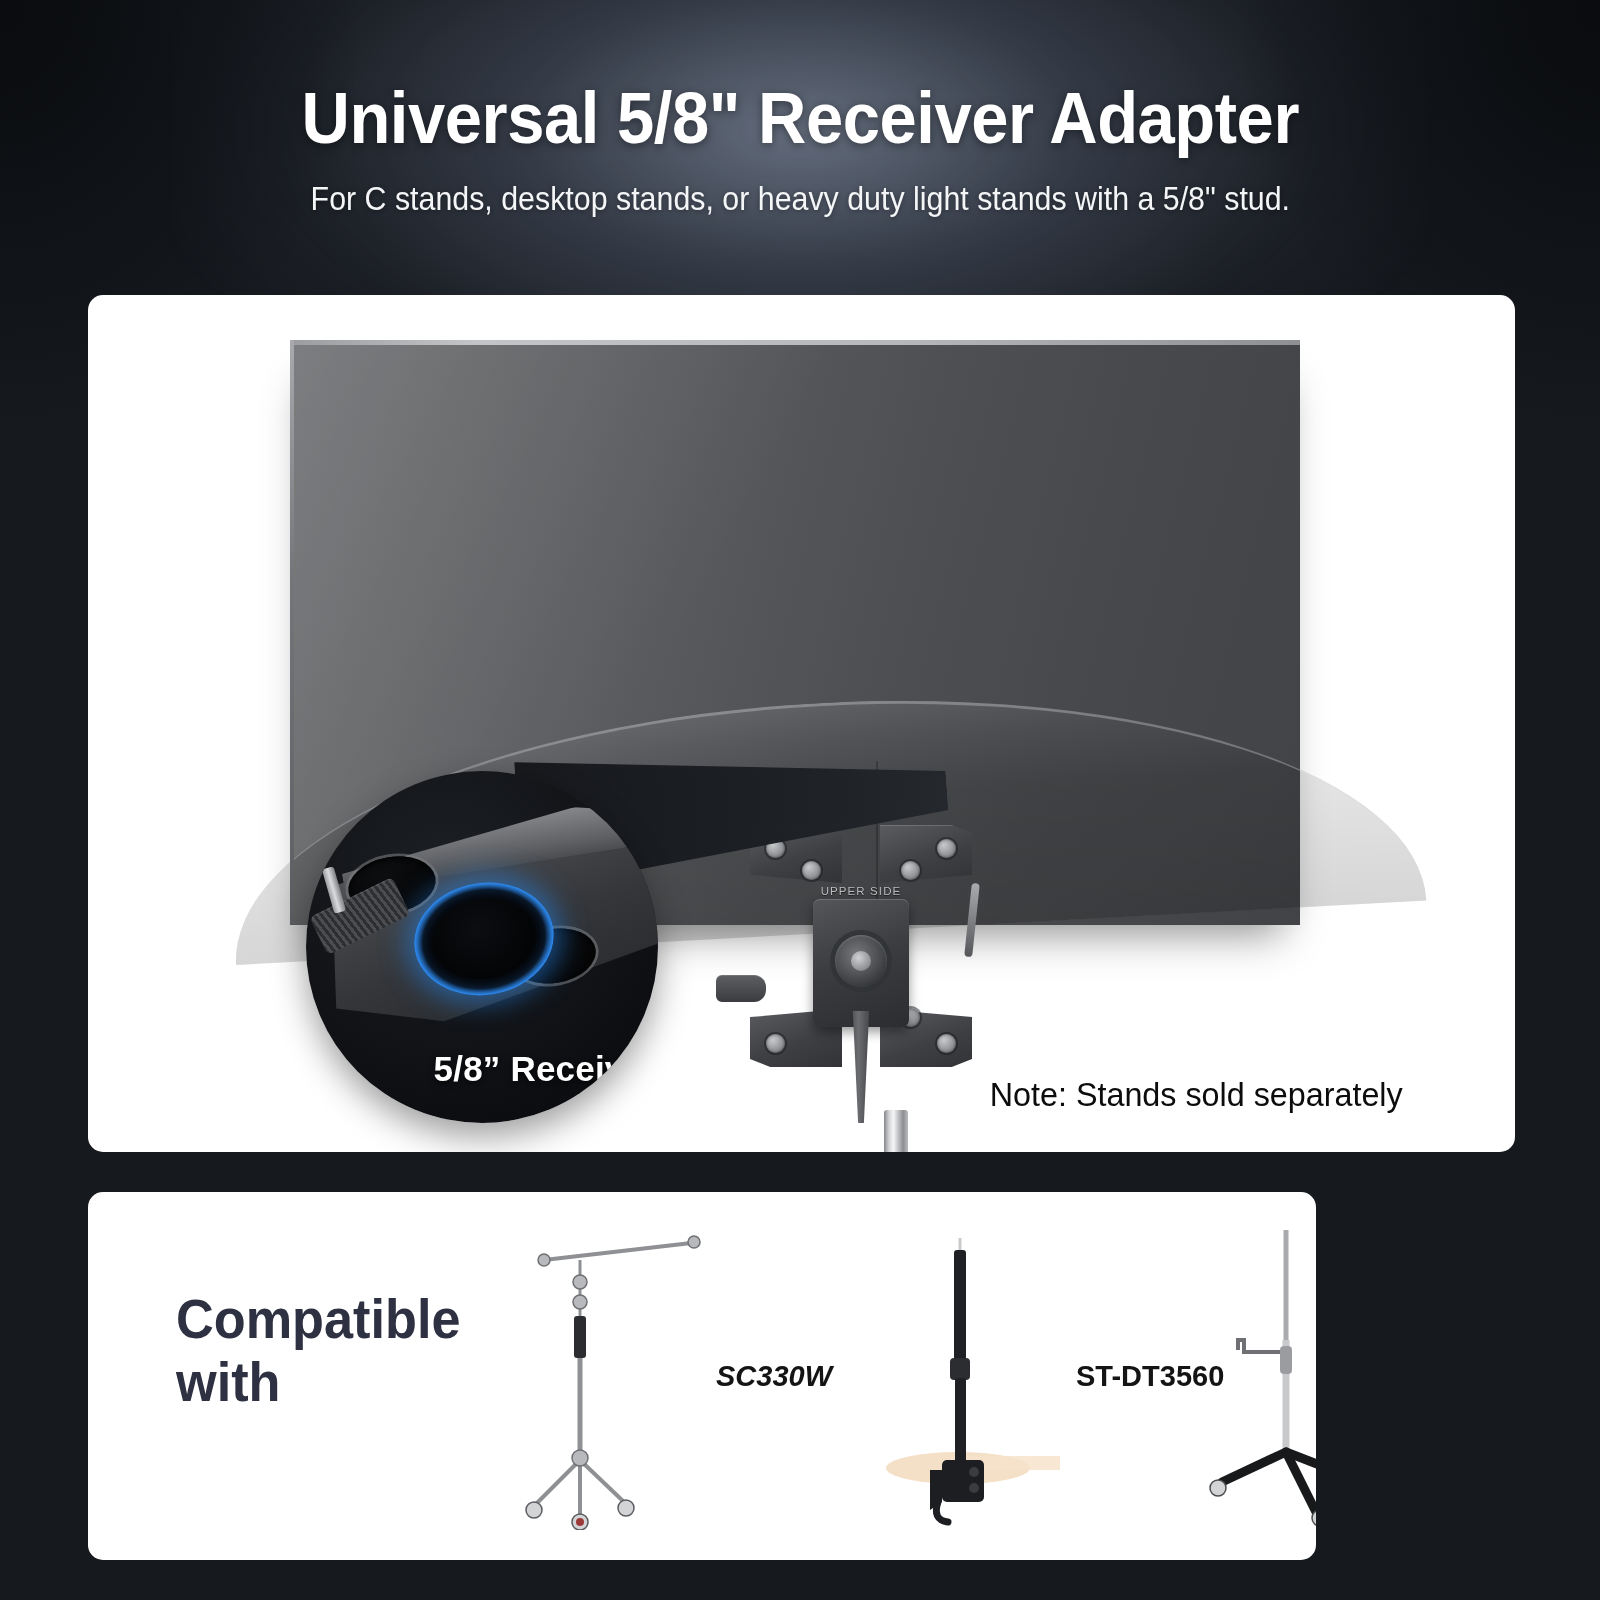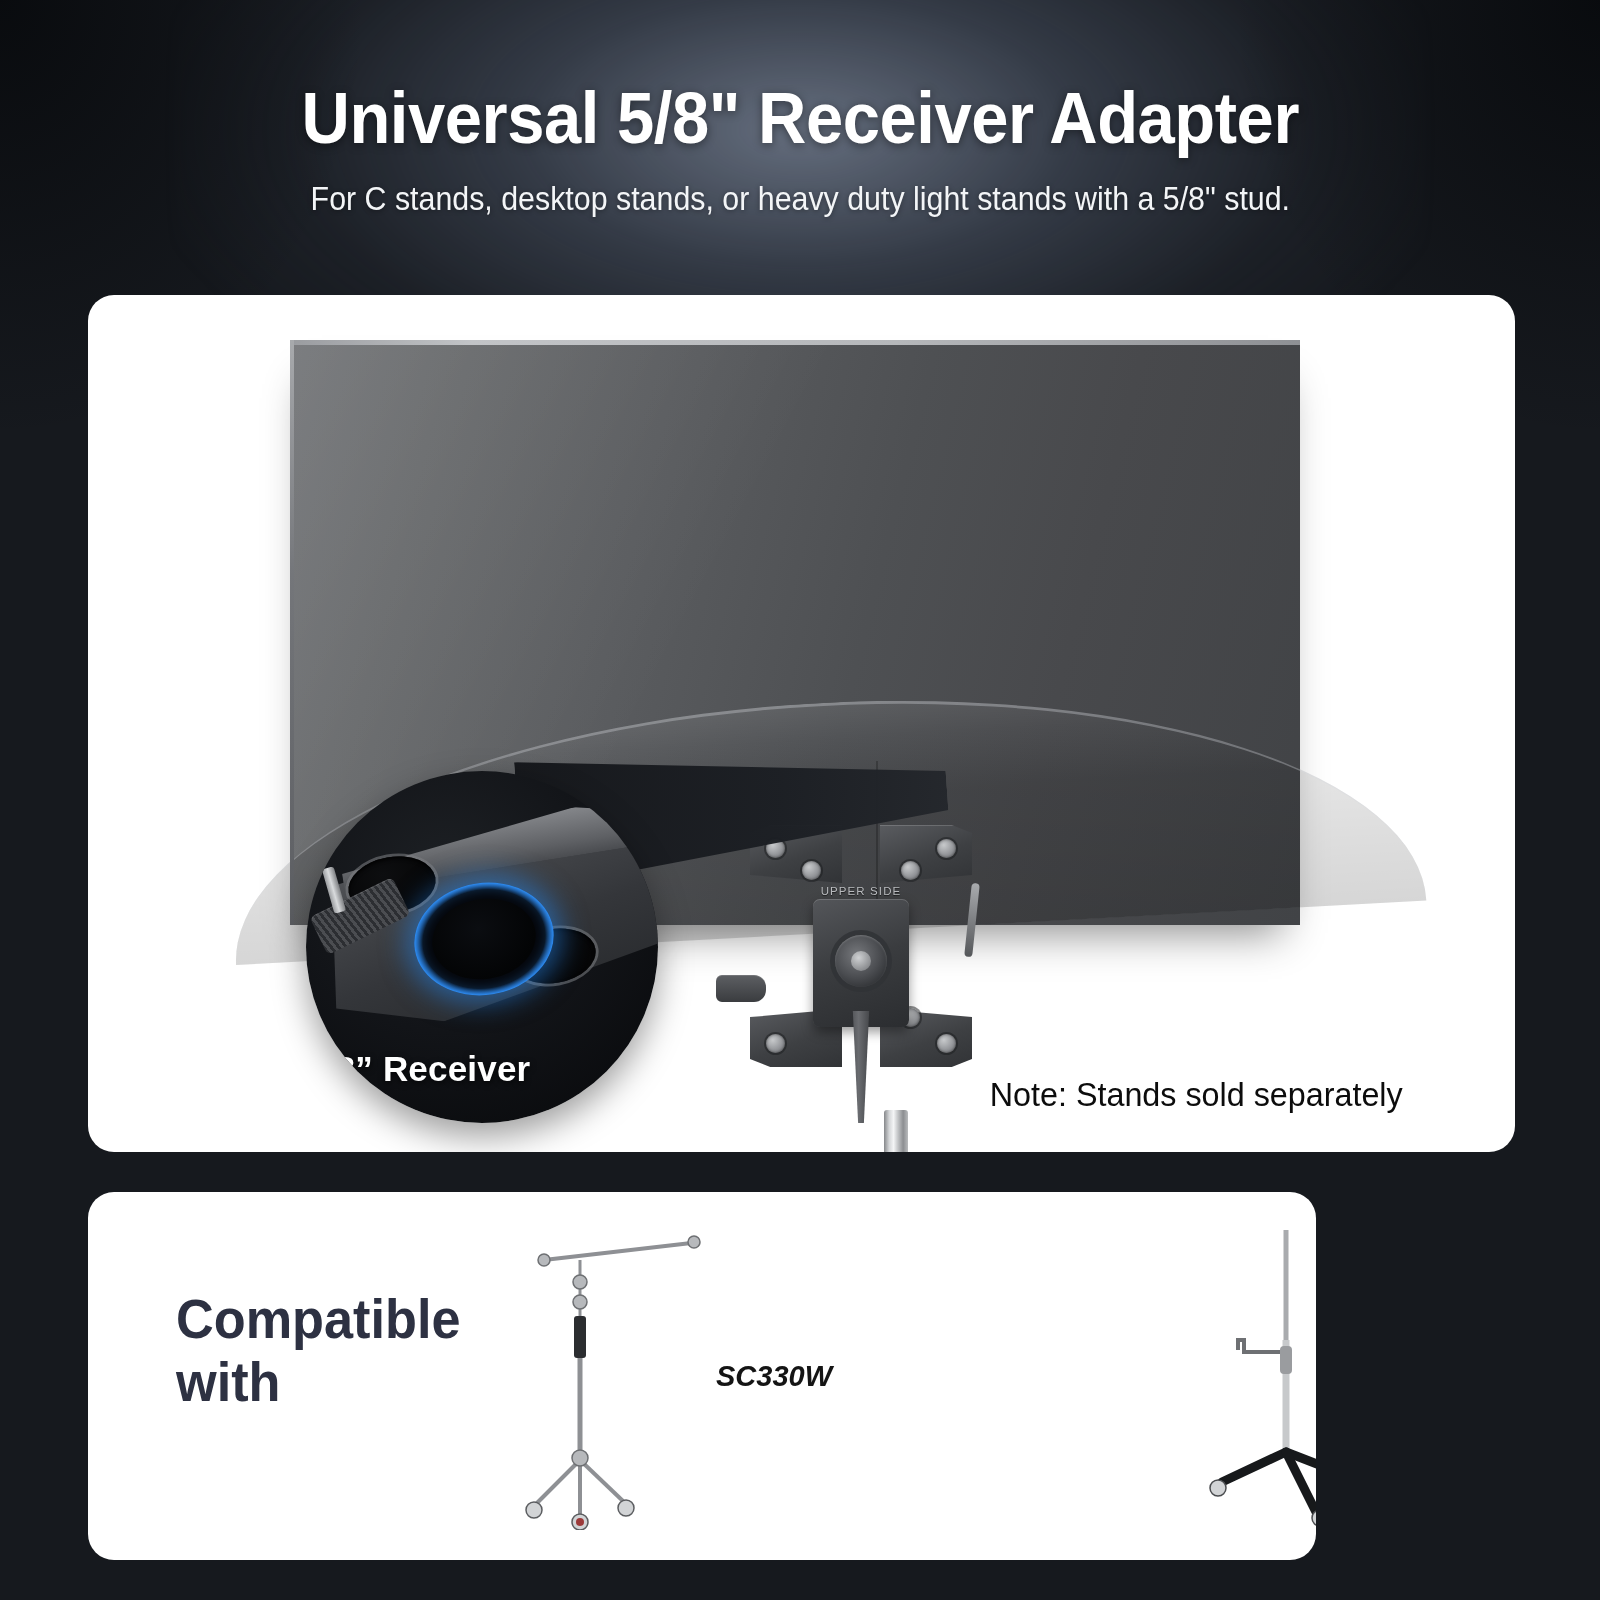--- a/index.html
+++ b/index.html
@@ -49,21 +49,21 @@
     margin-top:26px;
     font-family:"Liberation Sans Narrow","Liberation Sans",sans-serif;
     font-size:33px; font-weight:400; color:#f3f5f7;
     transform:scaleX(.92); transform-origin:center;
     white-space:nowrap;
     text-shadow:0 1px 5px rgba(0,0,0,.4);
   }
 
   
   .card {
-    position:absolute; background:#ffffff; border-radius:26px; overflow:hidden; z-index:4;
+    position:absolute; background:#ffffff; border-radius:15px; overflow:hidden; z-index:4;
   }
   #hero-card { left:88px; top:295px; width:1427px; height:857px; }
   #compat-card { left:88px; top:1192px; width:1228px; height:368px; }
 
   
   #monitor {
     position:absolute; left:202px; top:45px; width:1010px; height:585px;
     background:
       linear-gradient(104deg,#6d6f72 0%,#656769 14%,#5a5c5f 34%,#4e5053 56%,#48494c 74%,#414346 100%);
     box-shadow:0 26px 40px -18px rgba(0,0,0,.45);
@@ -219,21 +219,21 @@
     transform:rotate(-26deg); border-radius:6px;
     background:repeating-linear-gradient(78deg,#2c2e32 0 3px,#4b4d51 3px 6px);
     box-shadow:inset 0 1px 0 rgba(255,255,255,.14);
   }
   #bracket-pin {
     position:absolute; left:22px; top:96px; width:12px; height:46px;
     transform:rotate(-16deg); border-radius:3px;
     background:linear-gradient(90deg,#9a9c9f,#d9dbdd 45%,#7e8083);
   }
   #callout-label {
-    position:absolute; left:0; right:0; bottom:34px; text-align:left;
+    position:absolute; left:0; right:0; bottom:34px; text-align:right;
     font-family:"Liberation Sans Narrow","Liberation Sans",sans-serif;
     font-size:35px; font-weight:bold; color:#ffffff; letter-spacing:.2px;
     text-shadow:0 2px 6px rgba(0,0,0,.8);
   }
 
   
   #hero-note {
     position:absolute; right:112px; bottom:38px;
     font-family:"Liberation Sans Narrow","Liberation Sans",sans-serif;
     font-size:34px; color:#0c0c0c; white-space:nowrap;
@@ -357,20 +357,36 @@
       <g fill="#d2d4d6" stroke="#5b5d60" stroke-width="1.5">
         <circle cx="16" cy="290" r="8"></circle>
         <circle cx="108" cy="288" r="8"></circle>
         <circle cx="62" cy="302" r="8"></circle>
       </g>
       <circle cx="62" cy="302" r="4" fill="#9c3a3a"></circle>
     </svg>
     <div class="stand-name">SC330W</div>
   </div>
 
+  <div class="stand-slot" id="slot-dt">
+    <svg class="stand-fig" viewBox="0 0 190 310">
+      <ellipse cx="80" cy="248" rx="72" ry="16" fill="#f3dcc1" opacity=".9"></ellipse>
+      <rect x="72" y="236" width="110" height="14" fill="#f6e3cb" opacity=".85"></rect>
+      <line x1="82" y1="18" x2="82" y2="32" stroke="#c9cbcd" stroke-width="3"></line>
+      <rect x="76" y="30" width="12" height="112" rx="3" fill="#1e2023"></rect>
+      <rect x="72" y="138" width="20" height="22" rx="4" fill="#2b2d30"></rect>
+      <rect x="77" y="158" width="11" height="88" rx="3" fill="#1e2023"></rect>
+      <rect x="64" y="240" width="42" height="42" rx="5" fill="#1c1e21"></rect>
+      <circle cx="96" cy="252" r="5" fill="#3a3c3f"></circle>
+      <circle cx="96" cy="268" r="5" fill="#3a3c3f"></circle>
+      <path d="M64 250 L52 250 L52 290 L64 282 Z" fill="#1c1e21"></path>
+      <path d="M60 282 Q54 300 70 302" stroke="#1c1e21" stroke-width="7" fill="none" stroke-linecap="round"></path>
+    </svg>
+    <div class="stand-name">ST-DT3560</div>
+  </div>
 
   <div class="stand-slot" id="slot-st">
     <svg class="stand-fig" viewBox="0 0 190 310">
       <line x1="88" y1="10" x2="88" y2="230" stroke="#a9abae" stroke-width="5"></line>
       <line x1="88" y1="120" x2="88" y2="230" stroke="#c7c9cb" stroke-width="7"></line>
       <path d="M40 130 L40 120 L46 120 L46 132 L86 132" stroke="#6e7073" stroke-width="4" fill="none"></path>
       <rect x="82" y="126" width="12" height="28" rx="4" fill="#9a9c9f"></rect>
       <path d="M88 232 L24 262" stroke="#17191b" stroke-width="9" fill="none" stroke-linecap="round"></path>
       <path d="M88 232 L150 256" stroke="#17191b" stroke-width="9" fill="none" stroke-linecap="round"></path>
       <path d="M88 232 L118 292" stroke="#17191b" stroke-width="9" fill="none" stroke-linecap="round"></path>

